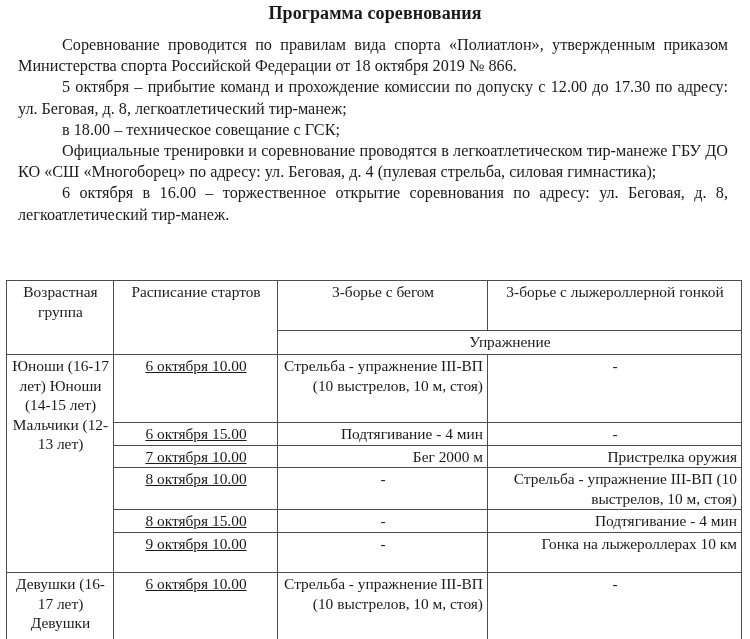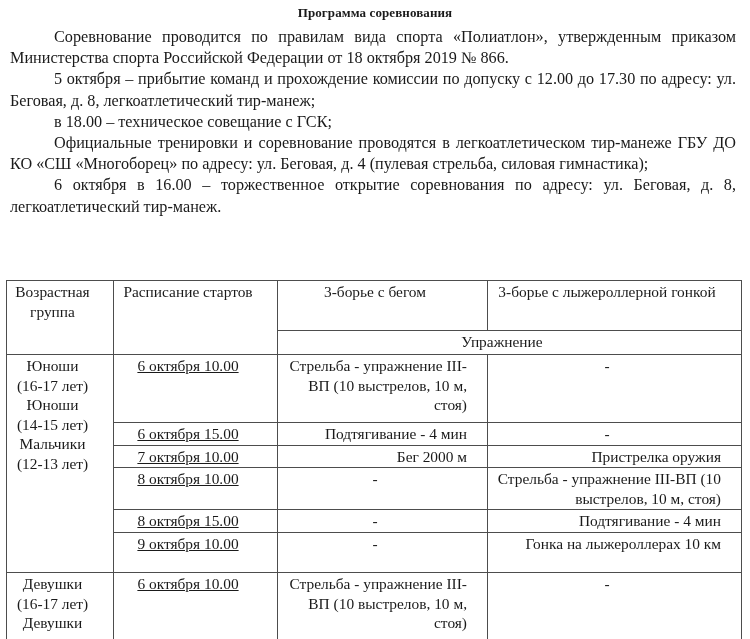--- a/index.html
+++ b/index.html
@@ -21,30 +21,30 @@
     width: 750px;
     height: 639px;
     box-sizing: border-box;
     padding: 0;
   }
 
   
   .doc-title {
     text-align: center;
     font-weight: bold;
-    font-size: 13px;
+    font-size: 18px;
     line-height: 20px;
     margin: 3px 0 0 0;
     padding: 0 6px;
     letter-spacing: 0.1px;
   }
 
   
   .body-text {
-    margin: 4px;
+    margin: 12px;
     padding: 0 10px 0 6px;
   }
   .para {
     margin: 0;
     font-size: 16.2px;
     line-height: 21.2px;
     text-align: justify;
     text-indent: 44px;
     hyphens: none;
   }
@@ -56,21 +56,21 @@
     top: 277px;
     width: 735px;
     border-collapse: collapse;
     table-layout: fixed;
     font-size: 15.4px;
     line-height: 19.6px;
   }
   .schedule-table td,
   .schedule-table th {
     border: 1px solid #4d4d4d;
-    padding: 1px 20px 1px 5px;
+    padding: 1px 4px 1px 5px;
     vertical-align: top;
     font-weight: normal;
     box-sizing: border-box;
   }
   .col-group  { width: 107px; }
   .col-sched  { width: 164px; }
   .col-run    { width: 210px; }
   .col-ski    { width: 254px; }
 
   .th-center {

